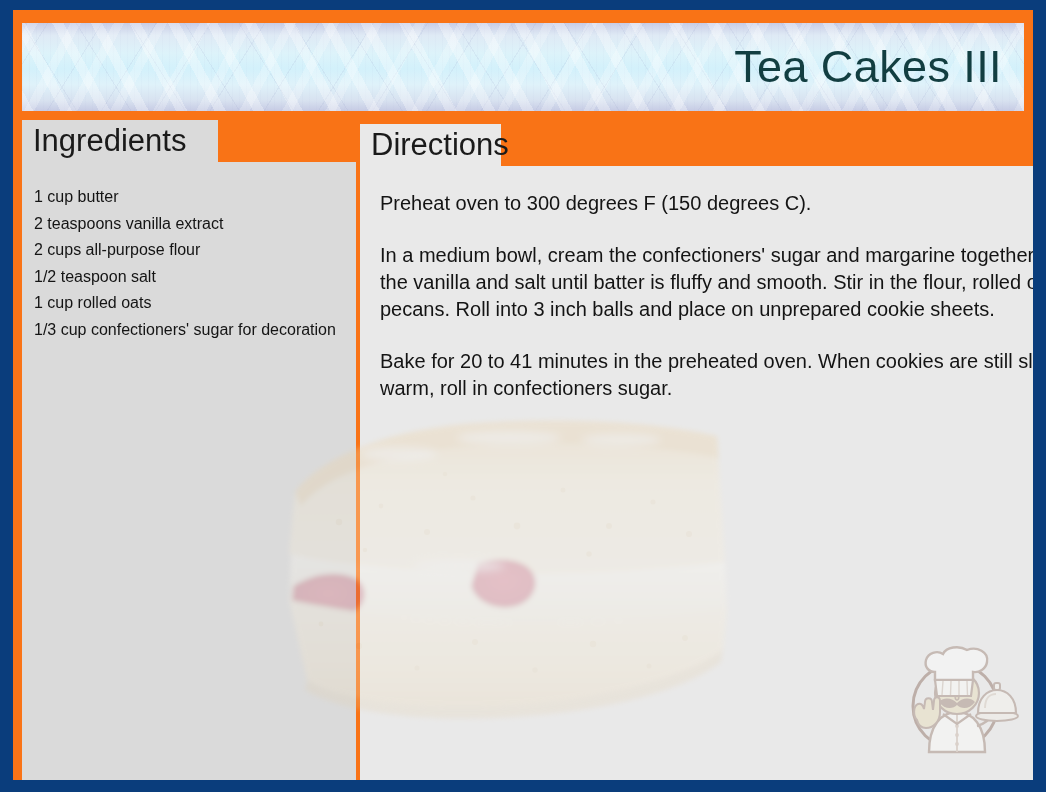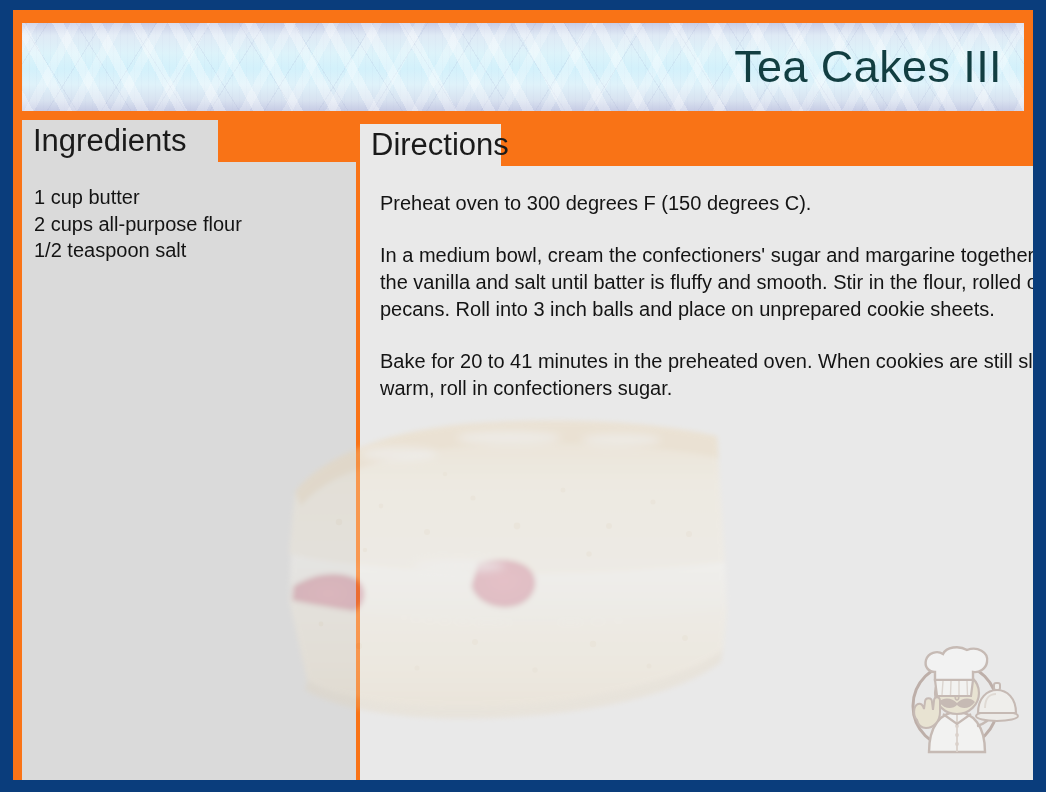--- a/index.html
+++ b/index.html
@@ -74,21 +74,21 @@
     left:9px;top:152px;width:334px;bottom:0;
     background:#dadada;
     padding:22px 14px 0 12px;
   }
   .panel-dir{
     left:347px;top:156px;width:772px;bottom:0;
     background:#e9e9e9;
     padding:24px 16px 0 20px;
   }
   .ing-list{
-    font-size:20px;
+    font-size:16px;
     line-height:26.5px;
     color:#141414;
   }
   .ing-item{white-space:normal;}
   .dir-para{
     font-size:20px;
     line-height:27px;
     color:#141414;
     margin:0 0 25px 0;
   }
@@ -128,22 +128,25 @@
     <div class="tab tab-ing">
       <span>Ingredients</span>
     </div>
     <div class="tab tab-dir">
       <span>Directions</span>
     </div>
 
     <div class="panel panel-ing">
       <div class="ing-list">
         <div class="ing-item">1 cup butter</div>
+        <div class="ing-item">2 teaspoons vanilla extract</div>
         <div class="ing-item">2 cups all-purpose flour</div>
         <div class="ing-item">1/2 teaspoon salt</div>
+        <div class="ing-item">1 cup rolled oats</div>
+        <div class="ing-item">1/3 cup confectioners' sugar for decoration</div>
       </div>
     </div>
 
     <div class="panel panel-dir">
       <p class="dir-para">Preheat oven to 300 degrees F (150 degrees C).</p>
       <p class="dir-para">In a medium bowl, cream the confectioners' sugar and margarine together. Beat in the vanilla and salt until batter is fluffy and smooth. Stir in the flour, rolled oats and pecans. Roll into 3 inch balls and place on unprepared cookie sheets.</p>
       <p class="dir-para">Bake for 20 to 41 minutes in the preheated oven. When cookies are still slightly warm, roll in confectioners sugar.</p>
     </div>
 
     <div class="cake-wrap">

